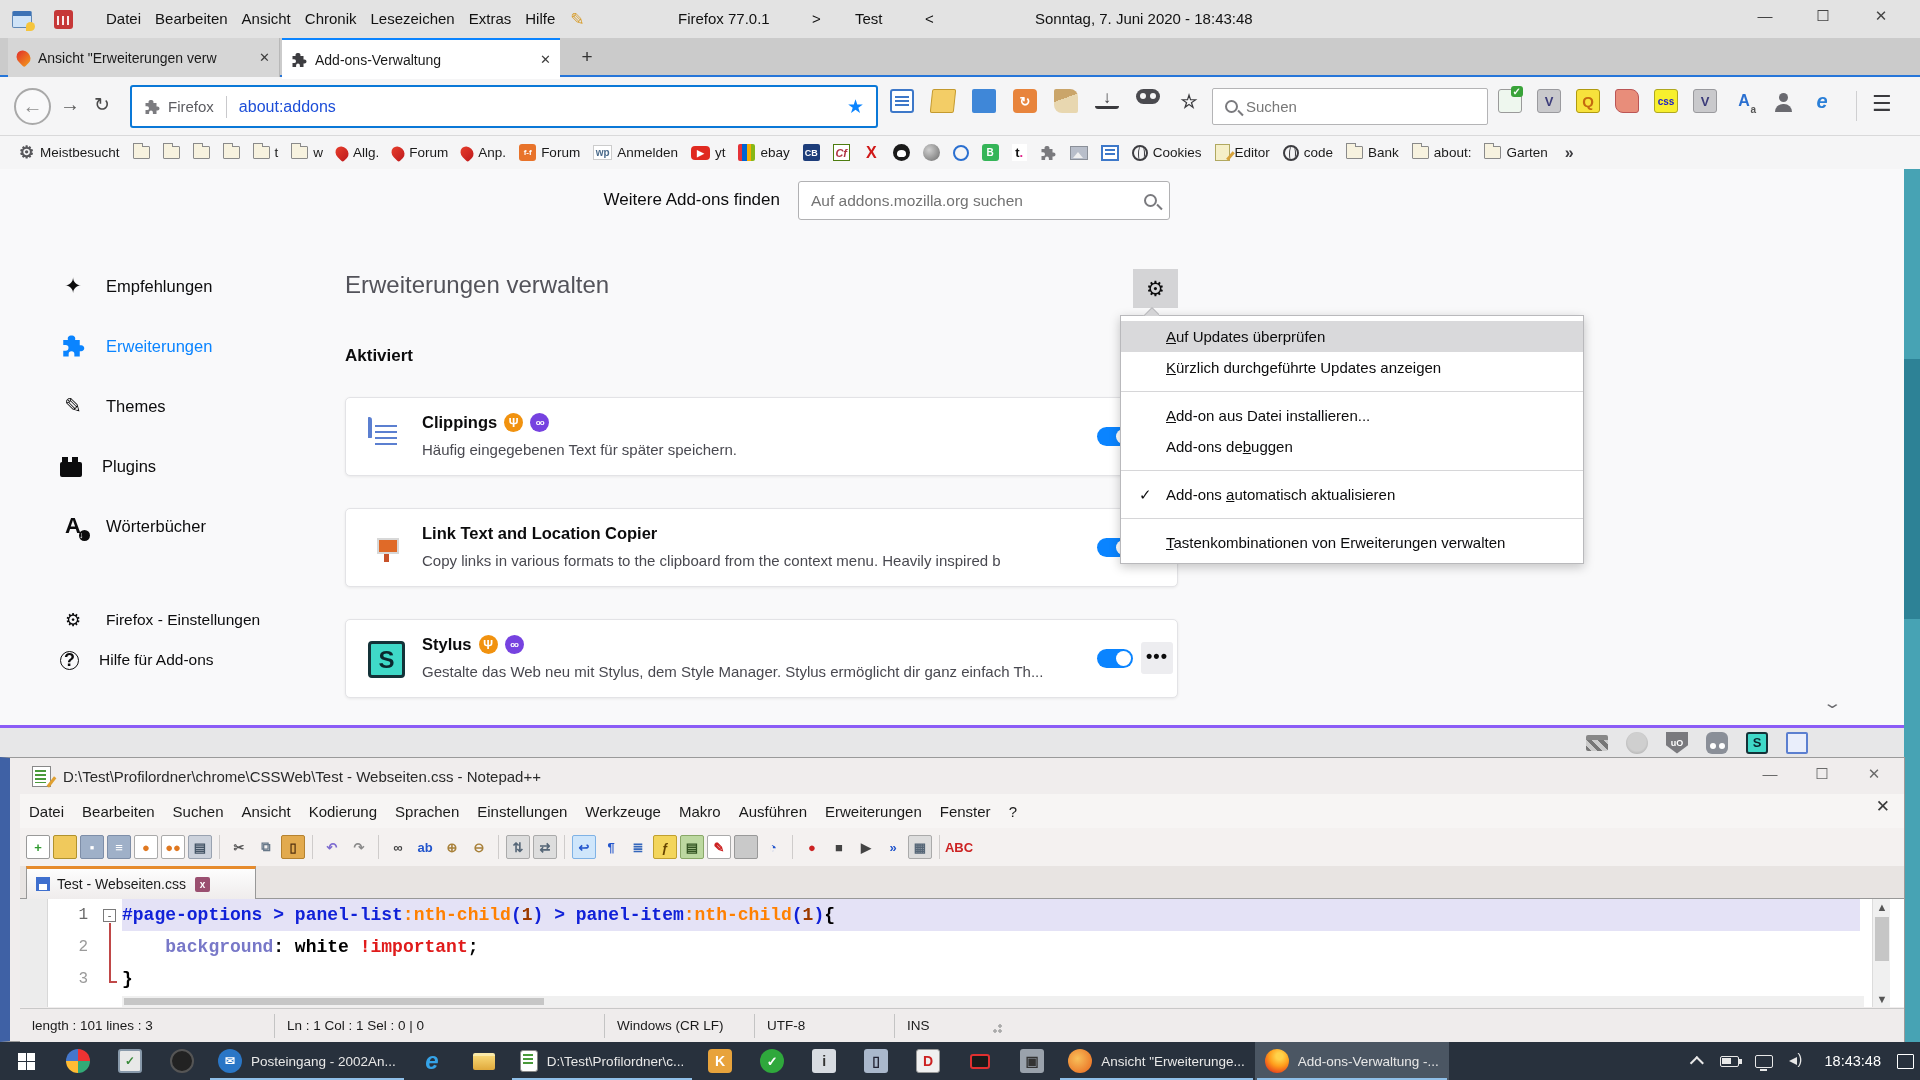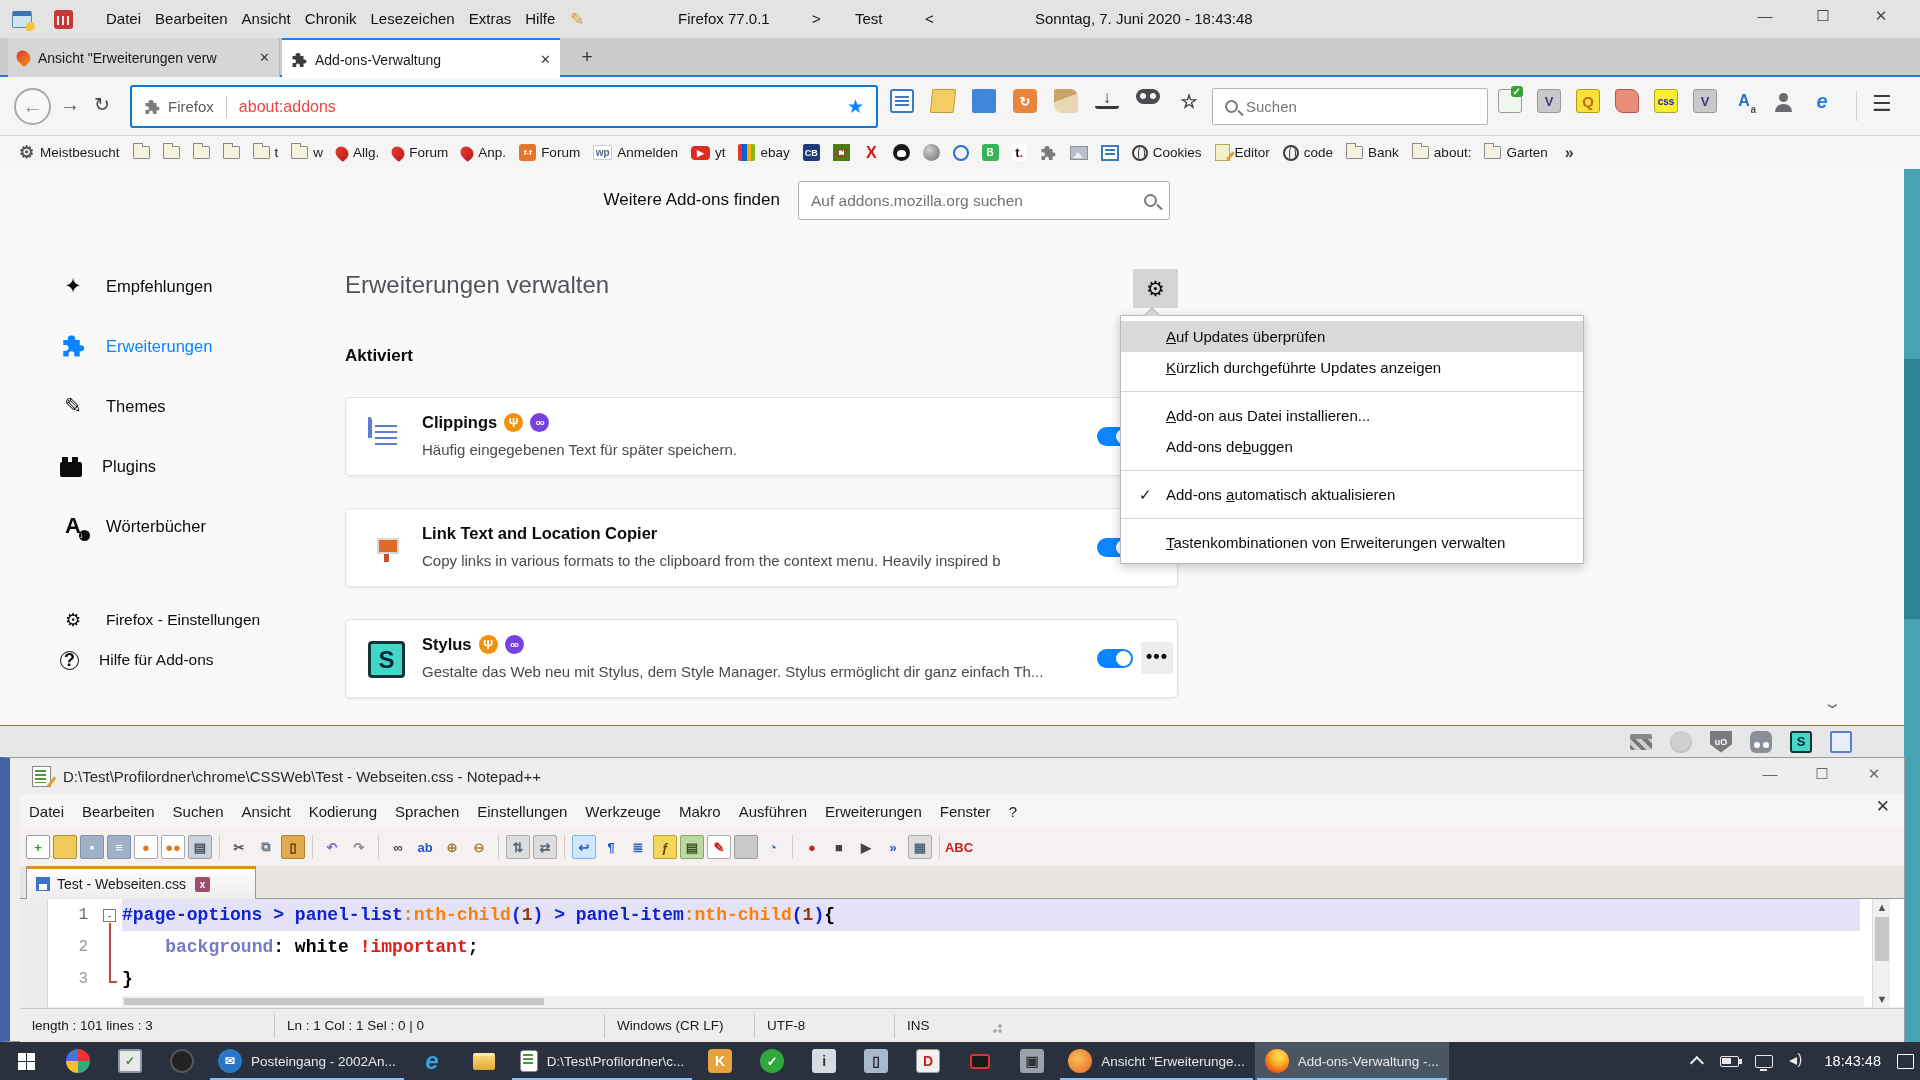--- a/index.html
+++ b/index.html
@@ -33,21 +33,21 @@
 
   .ff-navbar { position:absolute; left:0; top:77px; width:1920px; height:59px; background:#f5f5f6; border-bottom:1px solid #d9d9da; }
   .nav-back { position:absolute; left:14px; top:11px; width:37px; height:37px; border:2px solid #a9a9a9; border-radius:50%; color:#8f8f8f; font-size:20px; text-align:center; line-height:33px; background:#f9f9fa; }
   .nav-fwd { position:absolute; left:60px; top:16px; font-size:20px; color:#5a5a5a; }
   .nav-reload { position:absolute; left:94px; top:16px; font-size:19px; color:#4a4a4a; }
   .urlbar { position:absolute; left:130px; top:8px; width:748px; height:43px; background:#fff; border:2px solid #0a78d7; border-radius:3px; display:flex; align-items:center; }
   .urlbar .pz { margin-left:12px; }
   .urlbar .pz svg{ fill:#7c7c80; }
   .urlbar .brand { font-size:15px; color:#5c5c61; margin-left:8px; }
   .urlbar .udiv { width:1px; height:22px; background:#cicicc; background:#c9c9cc; margin:0 12px; }
-  .urlbar .uval { font-size:16px; color:#ef4444; }
+  .urlbar .uval { font-size:16px; color:#1d4ed8; }
   .urlbar .ustar { margin-left:auto; margin-right:12px; color:#0a84ff; font-size:19px; }
   #nav-left-icons { position:absolute; left:890px; top:12px; display:flex; gap:17px; }
   #nav-right-icons { position:absolute; left:1498px; top:12px; display:flex; gap:15px; }
   .nico { width:24px; height:24px; display:flex; align-items:center; justify-content:center; font-size:13px; font-weight:bold; border-radius:3px; }
   .nico.rows { background:#fff; border:2px solid #3d78c9; }
   .nico.rows::after{ content:""; width:14px; height:10px; background:repeating-linear-gradient(#3d78c9 0 2px,transparent 2px 4px); }
   .nico.fopen { background:#f3cd66; border:1px solid #c49a2e; border-radius:2px; transform:skewX(-6deg); }
   .nico.fblue { background:#3f87d8; border-radius:2px 2px 2px 2px; }
   .nico.sync { background:#e8843c; border-radius:4px; color:#fff; }
   .nico.broom { background:linear-gradient(160deg,#caa56a 40%,#e8d7b0 40%); border-radius:2px 8px 2px 8px; }
@@ -80,21 +80,21 @@
   .bmi { width:17px; height:15px; display:flex; align-items:center; justify-content:center; font-size:10px; font-weight:bold; flex:0 0 auto; }
   .bmi.gear { color:#57575b; font-size:17px; }
   .bmi.folder { width:17px; height:13px; background:#f7f2df; border:1px solid #8a8a8a; border-radius:1px; position:relative; }
   .bmi.folder::before{ content:""; position:absolute; left:-1px; top:-4px; width:8px; height:3px; background:#f7f2df; border:1px solid #8a8a8a; border-bottom:none; }
   .bmi.flame { width:12px; height:14px; background:linear-gradient(#e33a2a,#c41f1f); border-radius:50% 50% 50% 2px; transform:rotate(-45deg); }
   .bmi.ffsq { background:#e8732a; color:#fff; border-radius:3px; width:17px; height:17px; font-size:8px; }
   .bmi.wp { background:#fff; color:#4a6a8a; border:1px solid #ccc; width:19px; height:15px; font-size:10px; }
   .bmi.yt { background:#e02a20; color:#fff; border-radius:4px; width:19px; height:14px; font-size:9px; }
   .bmi.ebay { background:linear-gradient(90deg,#e53238 0 25%,#0064d2 25% 50%,#f5af02 50% 75%,#86b817 75%); width:17px; height:17px; border-radius:2px; }
   .bmi.cb { background:#1d3d7a; color:#fff; border-radius:2px; width:17px; height:17px; font-size:9px; }
-  .bmi.cf { background:#fff; color:#b03344; border:6px solid #4d7c0f; font-size:11px; font-style:italic; width:17px; height:17px; }
+  .bmi.cf { background:#fff; color:#b03344; border:1px solid #4d7c0f; font-size:11px; font-style:italic; width:17px; height:17px; }
   .bmi.xx { color:#d01818; font-size:16px; }
   .bmi.github { background:#1a1a1a; border-radius:50%; width:17px; height:17px; position:relative; }
   .bmi.github::after{ content:""; position:absolute; left:4px; top:6px; width:9px; height:7px; background:#fff; border-radius:50% 50% 40% 40%; }
   .bmi.sphere { background:radial-gradient(circle at 35% 35%,#cfcfcf,#6a6a6a); border-radius:50%; width:17px; height:17px; }
   .bmi.web { border:2px solid #2a6fd0; border-radius:50%; width:16px; height:16px; color:#2a6fd0; font-size:9px; }
   .bmi.bk { background:#35b558; color:#fff; border-radius:3px; width:17px; height:17px; font-size:10px; }
   .bmi.tumblr { background:#fff; color:#111; width:15px; height:17px; font-size:13px; font-weight:bold; }
   .bmi.tumblr::after{ content:"."; color:#e0218a; }
   .bmi.puzzle svg { width:16px; height:16px; fill:#7a7a7e; }
   .bmi.img { background:#b8beca; border:1px solid #8a8f98; width:18px; height:14px; position:relative; }
@@ -155,21 +155,21 @@
   .gear-menu { position:absolute; left:1120px; top:146px; width:464px; background:#fff; border:1px solid #b9b9bc; box-shadow:0 3px 10px rgba(0,0,0,.22); z-index:6; }
   .gear-notch { position:absolute; left:22px; top:-9px; width:16px; height:9px; overflow:hidden; }
   .gear-notch::after{ content:""; position:absolute; left:2px; top:3px; width:12px; height:12px; background:#d4d4d6; border:1px solid #b9b9bc; transform:rotate(45deg); }
   .gm-row { position:relative; height:31px; line-height:31px; font-size:15px; color:#0c0c0d; padding-left:45px; white-space:nowrap; }
   .gm-row.hl { background:#d9d9db; }
   .gm-row .ak { text-decoration:underline; }
   .gm-row .chk { position:absolute; left:18px; font-size:15px; }
   .gm-sep { border-top:1px solid #d6d6d8; margin:8px 0; }
   .gm-pad { height:5px; }
 
-  .ff-statusstrip { position:absolute; left:0; top:725px; width:1904px; height:32px; background:#e7e7e8; border-top:1px solid #8b5cf6; display:flex; align-items:center; justify-content:flex-end; gap:18px; padding-right:52px; }
+  .ff-statusstrip { position:absolute; left:0; top:725px; width:1904px; height:32px; background:#e7e7e8; border-top:3px solid #8b5cf6; display:flex; align-items:center; justify-content:flex-end; gap:18px; padding-right:96px; }
   .ssico { width:22px; height:22px; display:flex; align-items:center; justify-content:center; font-size:11px; font-weight:bold; color:#fff; }
   .ssico.clapper { background:repeating-linear-gradient(45deg,#777 0 4px,#ccc 4px 8px); height:16px; border-top:5px solid #888; border-radius:2px; }
   .ssico.monkey { background:radial-gradient(circle at 50% 45%,#cfcfcf 55%,#9a9a9a); border-radius:50%; }
   .ssico.ublock { background:#7a7a7e; clip-path:polygon(0 0,100% 0,100% 62%,50% 100%,0 62%); font-size:9px; }
   .ssico.stylish { background:#8a8f98; border-radius:6px; position:relative; }
   .ssico.stylish::after{ content:""; width:6px; height:6px; background:#fff; border-radius:50%; box-shadow:9px 0 0 #fff; position:relative; left:-4px; top:3px; }
   .ssico.styluss { background:#3fd9c8; color:#0b272e; border:2px solid #143238; border-radius:3px; font-size:13px; }
   .ssico.docc { background:#e9eefb; border:2px solid #5b7fd0; border-radius:2px; }
   .page-scroll-arrow { position:absolute; left:1826px; top:525px; color:#6a6a6e; font-size:15px; transform:scaleX(1.6); }
 

